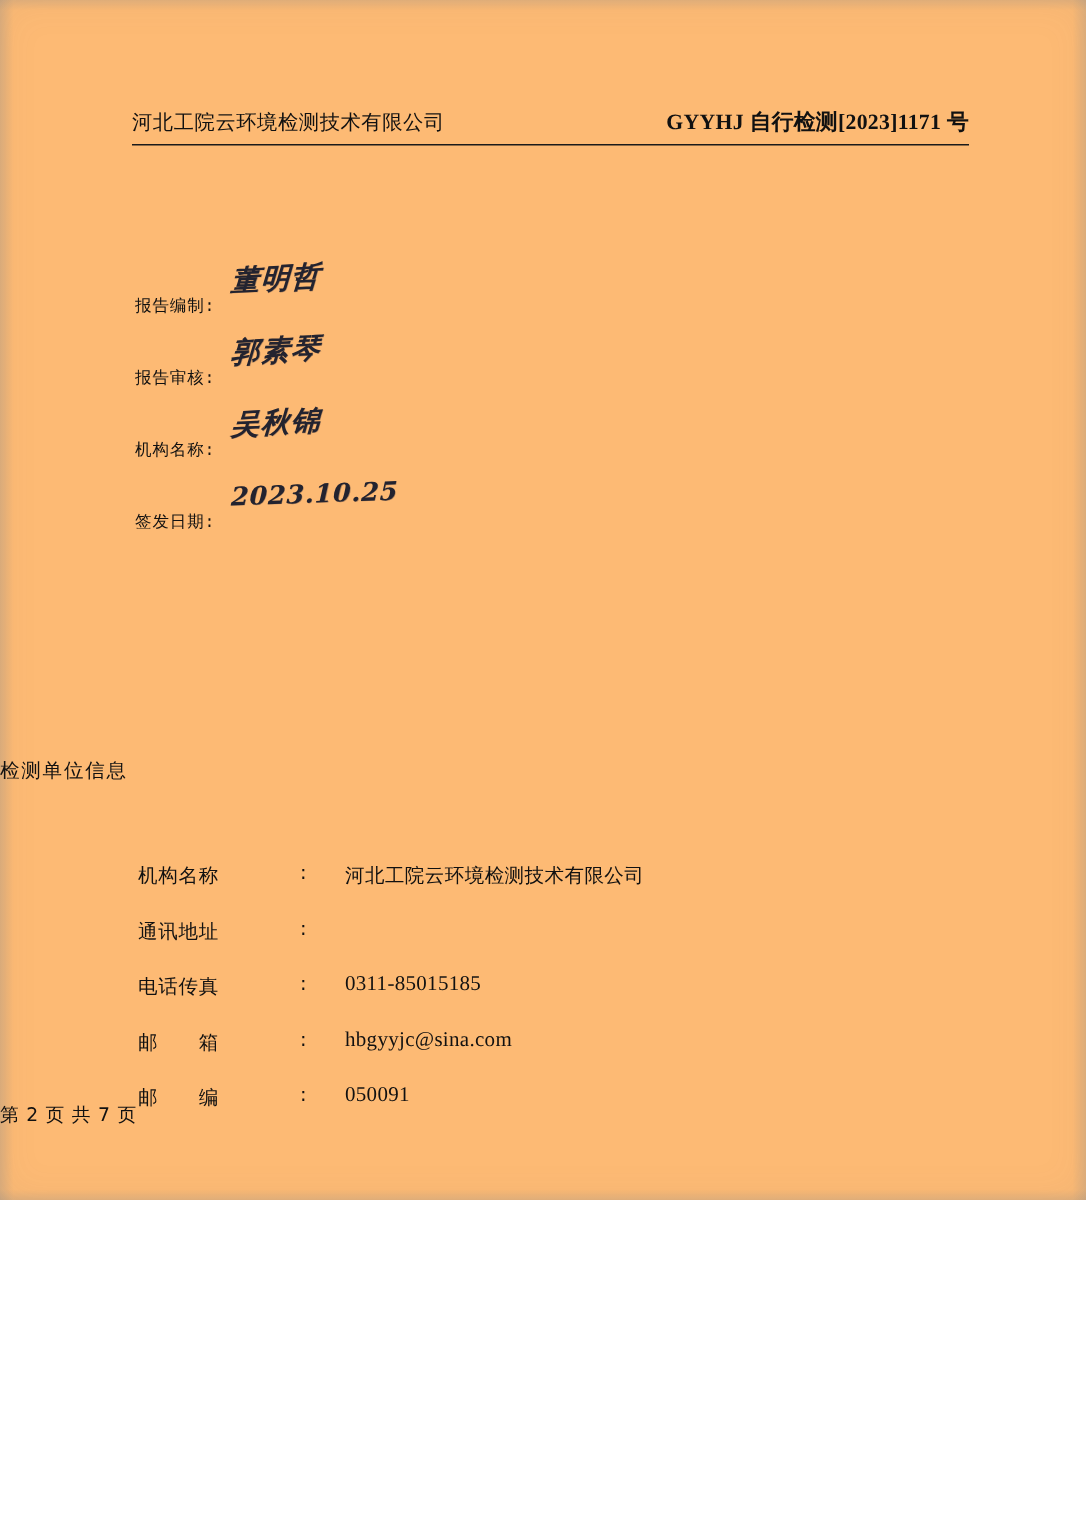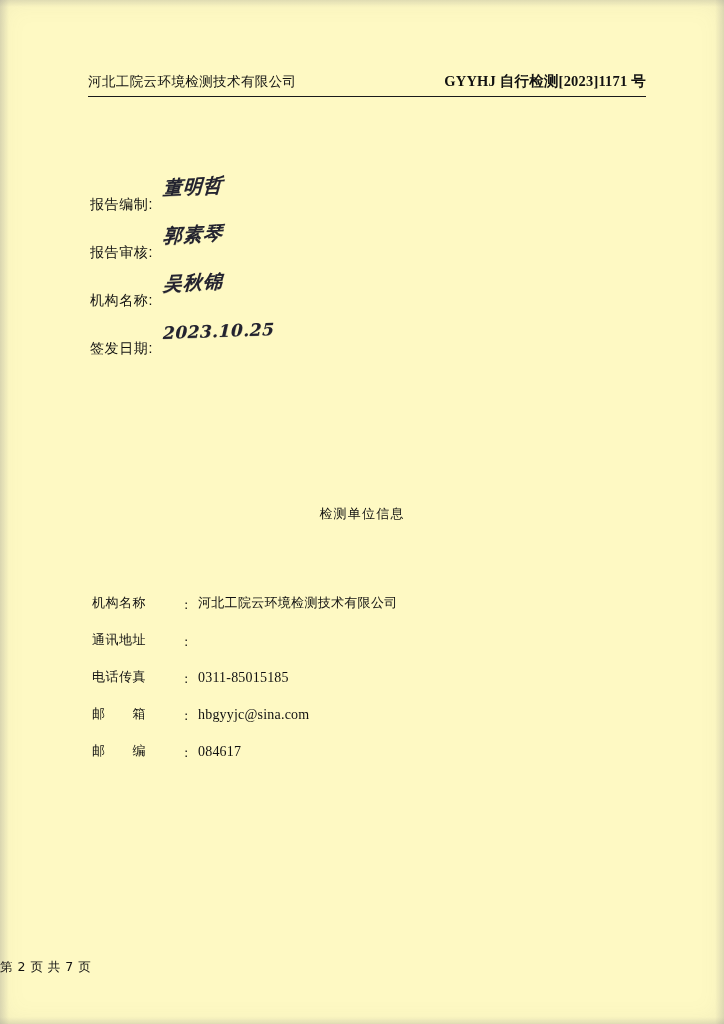--- a/index.html
+++ b/index.html
@@ -7,22 +7,22 @@
     padding: 0;
     background: #ffffff;
   }
   body {
     font-family: "Liberation Serif", serif;
     -webkit-font-smoothing: antialiased;
   }
   .page {
     position: relative;
     width: 724px;
-    height: 1024px;
-    background: #fef9c3;
+    height: 800px;
+    background: #fdba74;
     box-sizing: border-box;
     overflow: hidden;
   }
   
   .page::before {
     content: "";
     position: absolute;
     top: 0; left: 0; right: 0; bottom: 0;
     box-shadow: inset 0 0 26px rgba(120,120,120,0.10);
     pointer-events: none;
@@ -84,22 +84,22 @@
     position: absolute;
     left: 90px;
     top: 160px;
     width: 420px;
   }
   .sig-row {
     position: relative;
     height: 48px;
   }
   .sig-label {
-    font-family: Liberation Sans, sans-serif;
-    font-size: 14px;
+    font-family: Liberation Mono, monospace;
+    font-size: 11px;
     color: #111;
     letter-spacing: 0.6px;
     display: inline-block;
     vertical-align: middle;
     margin-top: 36px;
   }
   .sig-value {
     display: inline-block;
     margin-left: 6px;
     vertical-align: middle;
@@ -123,38 +123,39 @@
     transform: rotate(-2deg) skewX(-4deg);
     letter-spacing: 0.5px;
   }
 
   
   .section-title {
     position: absolute;
     left: 0;
     right: 0;
     top: 505px;
-    text-align: center;
+    text-align: left;
     font-family: "DejaVu Sans", sans-serif;
     font-size: 13px;
     letter-spacing: 1.2px;
     color: #111;
   }
 
   
   .info-list {
     position: absolute;
     left: 92px;
     top: 575px;
     width: 540px;
   }
   .info-row {
     display: flex;
-    align-items: flex-end;
+    align-items: flex-start;
     height: 37px;
+    gap: 16px;
   }
   .info-label {
     width: 92px;
     flex: 0 0 92px;
     font-family: "DejaVu Sans", sans-serif;
     font-size: 13px;
     color: #111;
     letter-spacing: 0.5px;
     display: flex;
     justify-content: space-between;
@@ -249,21 +250,21 @@
 
     <div class="info-row">
       <span class="info-label">邮　　箱</span>
       <span class="info-colon">:</span>
       <span class="info-value latin">hbgyyjc@sina.com</span>
     </div>
 
     <div class="info-row">
       <span class="info-label">邮　　编</span>
       <span class="info-colon">:</span>
-      <span class="info-value latin">084617</span>
+      <span class="info-value latin">050091</span>
     </div>
 
   </div>
 
   <div class="footer">
     <span>第 2 页 共 7 页</span>
   </div>
 
 </div>
 

